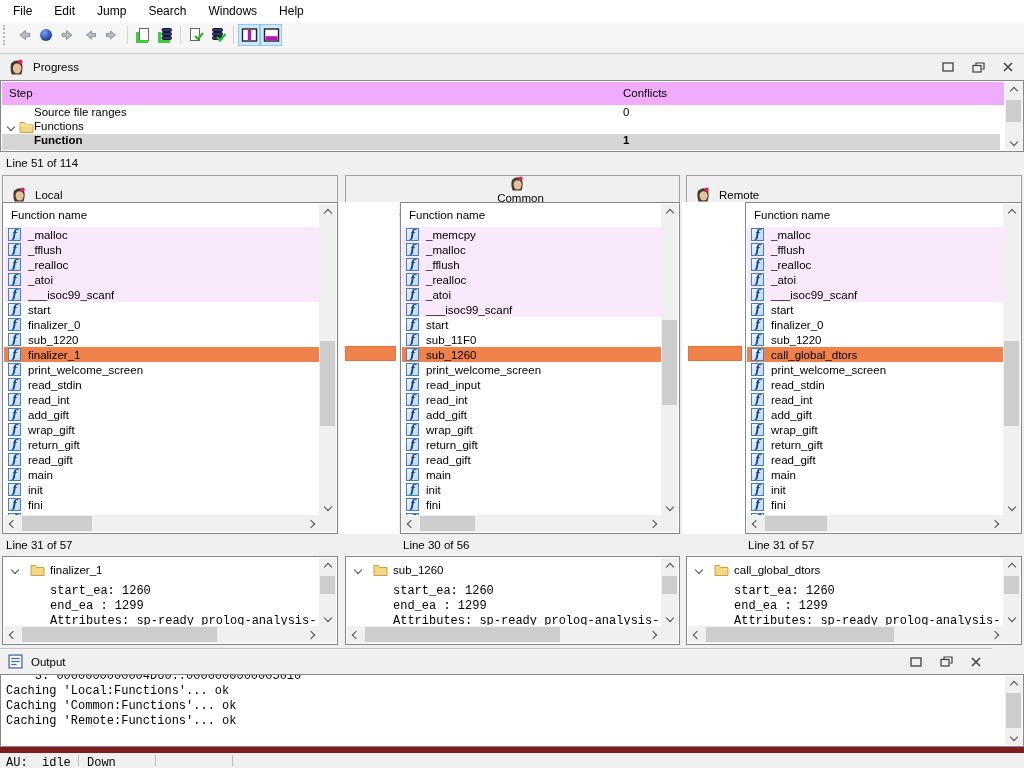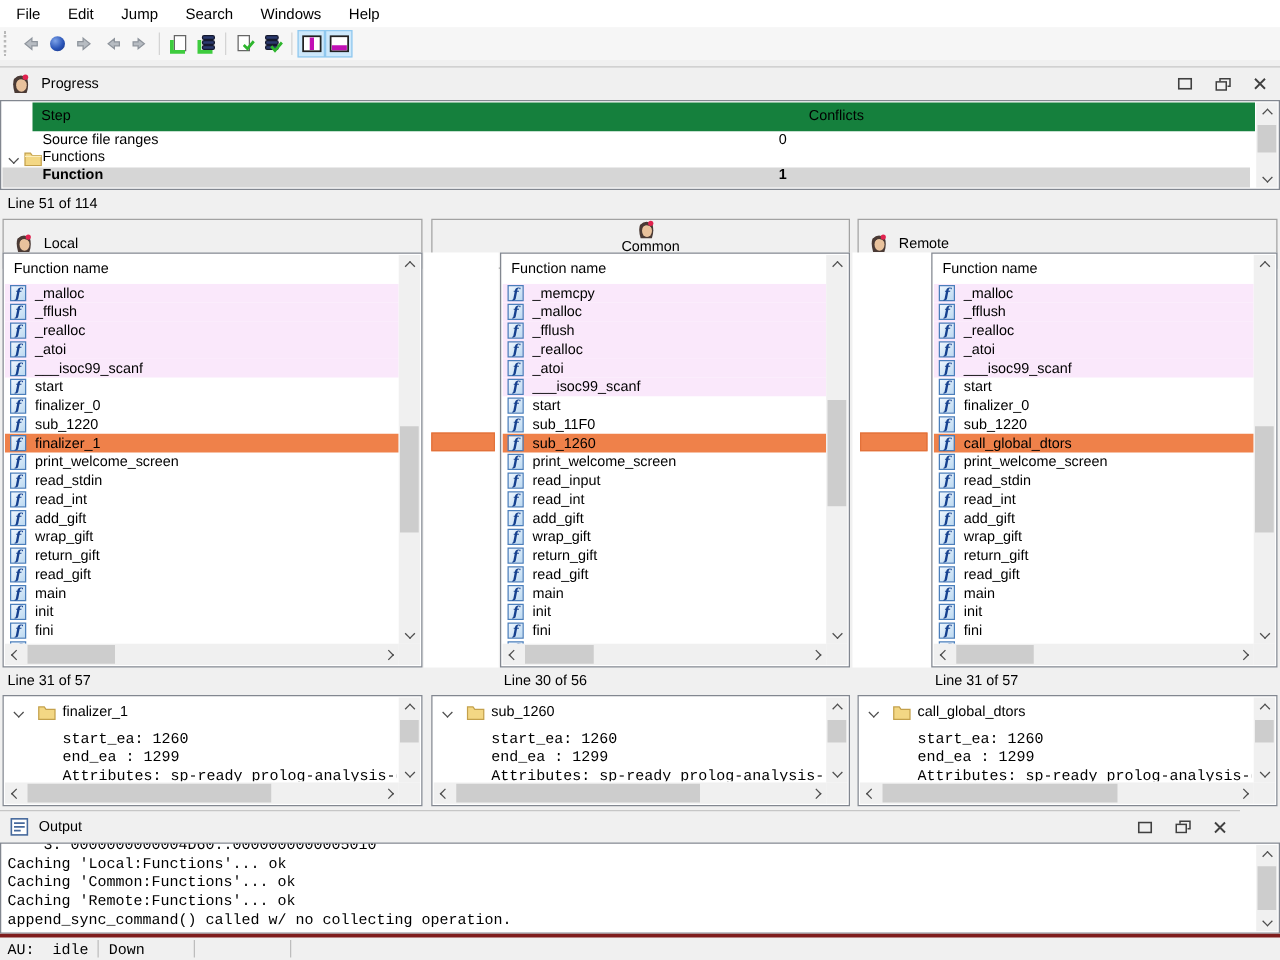--- a/index.html
+++ b/index.html
@@ -26,21 +26,21 @@
     background:radial-gradient(circle at 35% 30%, #7da2e8 0%, #2a55b8 55%, #16307e 100%); }
   
   .titlebar { position:absolute; background:#f0f0f0; border-top:1px solid #c6c6c6;
     display:flex; align-items:center; padding-left:8px; }
   .titlebar .cap { margin-left:8px; }
   .wbtns { position:absolute; right:8px; top:0; bottom:0; display:flex; align-items:center; gap:14px; }
   .wbtn { width:16px; height:14px; display:flex; align-items:center; justify-content:center; }
   
   .ptable { position:absolute; top:80px; left:0; width:1024px; height:72px;
     background:#fff; border:1px solid #828790; }
-  .pt-head { position:absolute; top:1px; left:1px; right:19px; height:23px; background:#15803d;margin-left:24px; }
+  .pt-head { position:absolute; top:1px; left:1px; right:19px; height:23px; background:#f0abfc; }
   .pt-head .h1 { position:absolute; left:7px; top:5px; }
   .pt-head .h2 { position:absolute; left:621px; top:5px; }
   .prow { position:absolute; left:1px; right:23px; height:14px; }
   .prow .lbl { position:absolute; left:32px; top:0; }
   .prow .cfl { position:absolute; left:621px; top:0; }
   .prow.selg { background:#d6d6d6; height:16px; }
   .prow.selg .lbl, .prow.selg .cfl { font-weight:bold; }
   .chev { display:inline-block; width:6px; height:6px;
     border-right:1.6px solid #4c4c4c; border-bottom:1.6px solid #4c4c4c; }
   .c-dn { transform:rotate(45deg); }
@@ -86,21 +86,21 @@
     font-family:"Liberation Mono", monospace; font-size:12px; white-space:pre; }
   .dbody .tline { height:15px; line-height:15px; }
   
   .outbody { position:absolute; top:674px; left:0; width:1024px; height:73px;
     background:#fff; border:1px solid #828790; overflow:hidden; }
   .outlines { position:absolute; left:5px; top:-6px; right:22px;
     font-family:"Liberation Mono", monospace; font-size:12px; white-space:pre; }
   .outlines .tline { height:15px; line-height:15px; }
   
   .statusbar { position:absolute; top:747px; left:0; width:1024px; height:21px;
-    background:#f0f0f0; border-top:3px solid #7f1d1d;
+    background:#f0f0f0; border-top:6px solid #7f1d1d;
     font-family:"Liberation Mono", monospace; font-size:12px; }
   .statusbar .cell { position:absolute; top:3px; white-space:pre; }
   .statusbar .vsep { position:absolute; top:2px; bottom:2px; width:1px; background:#bdbdbd; }
   .folder-svg, .ida-svg, .out-svg { display:block; }
 </style>
 </head>
 <body>
 
 <div class="menubar">
   <span class="mitem">File</span>
@@ -713,21 +713,21 @@
         </svg>
       </span>
     <span class="wbtn">
         <svg width="10" height="10" viewBox="0 0 10 10">
           <path d="M1 1 L9 9 M9 1 L1 9" stroke="#404040" stroke-width="1.5"></path>
         </svg>
       </span>
   </span>
 </div>
 <div class="outbody">
-  <div class="outlines"><div class="tline">    3: 0000000000004D60..0000000000005010</div><div class="tline">Caching 'Local:Functions'... ok</div><div class="tline">Caching 'Common:Functions'... ok</div><div class="tline">Caching 'Remote:Functions'... ok</div><div class="tline">append_sync_command() called w/ no collecting operation.</div></div>
+  <div class="outlines"><div class="tline">    3: 0000000000004D60..0000000000005010</div><div class="tline">Caching 'Local:Functions'... ok</div><div class="tline">Caching 'Common:Functions'... ok</div><div class="tline">Caching 'Remote:Functions'... ok</div></div>
   <div class="vsb full">
     <span class="sbtn sb-up">
         <span class="chev c-up"></span>
       </span>
     <div class="vth" style="top:17px; bottom:17px;"></div>
     <span class="sbtn sb-dn">
         <span class="chev c-dn"></span>
       </span>
   </div>
 </div>

